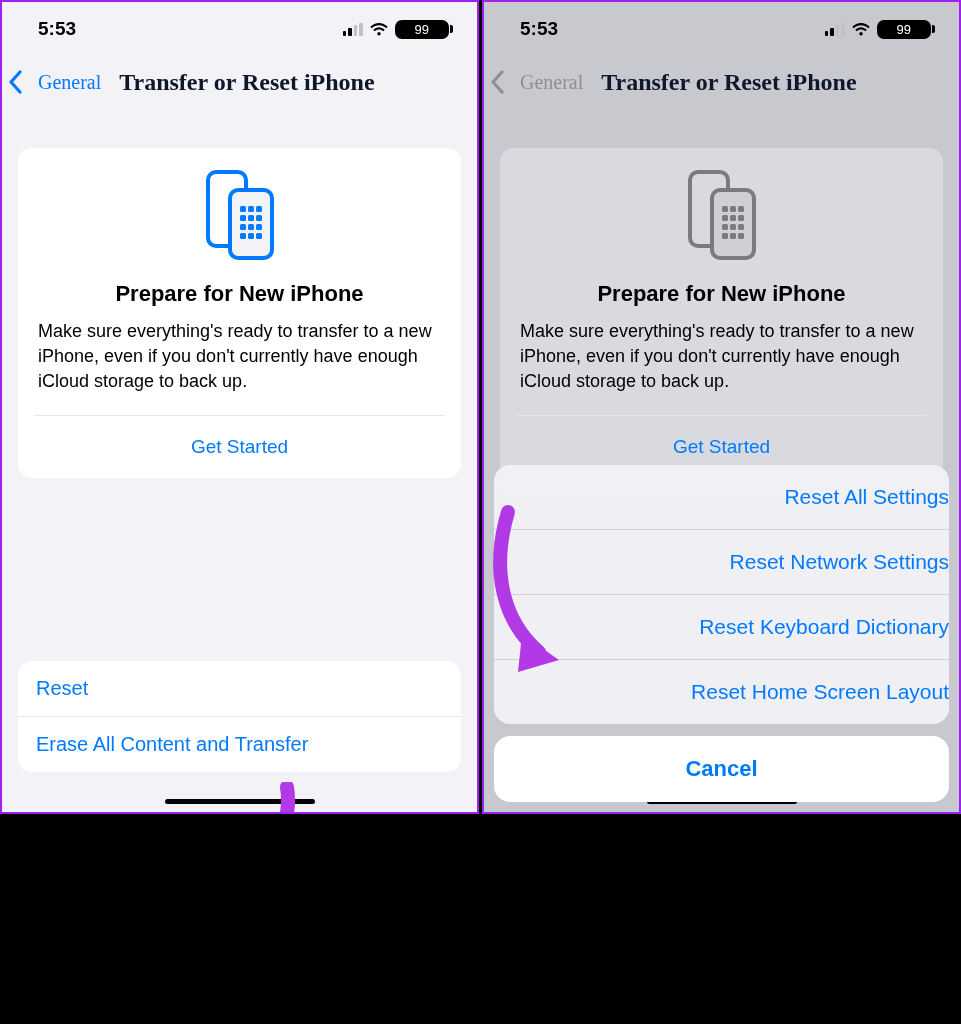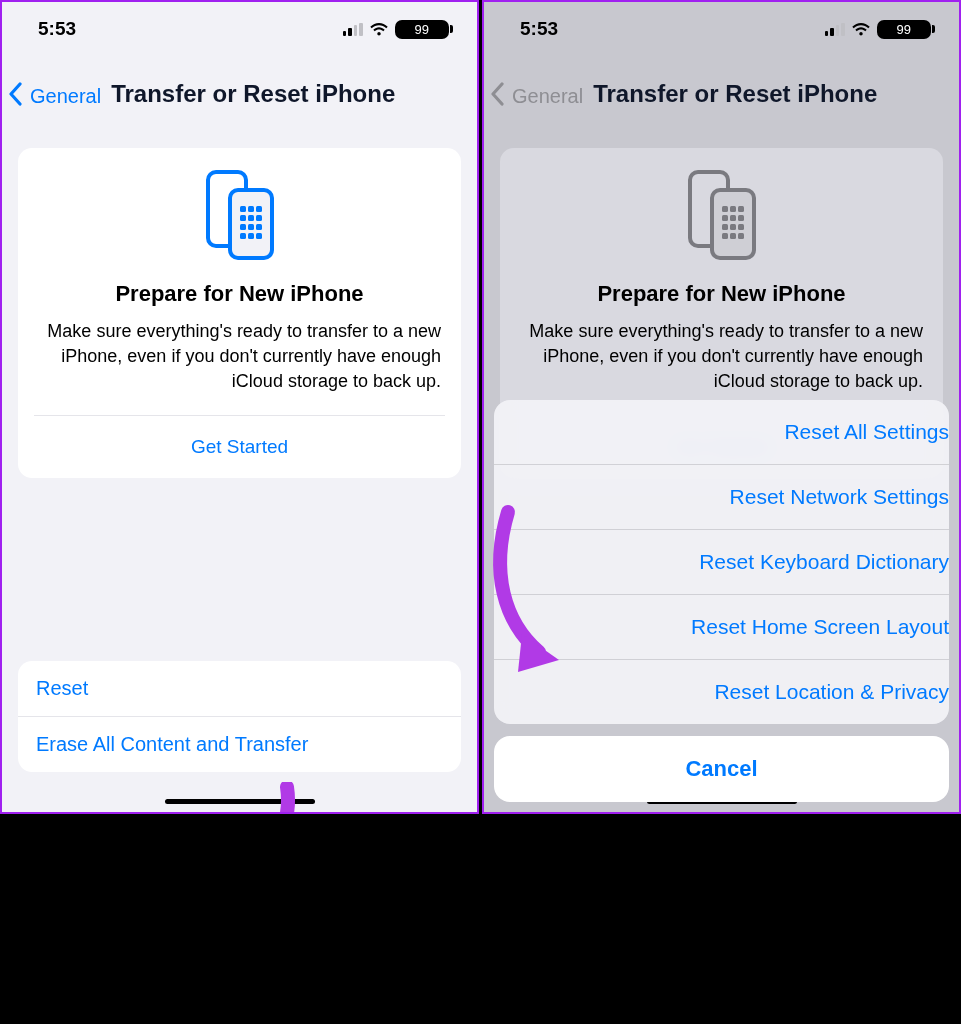--- a/index.html
+++ b/index.html
@@ -30,23 +30,24 @@
     font-weight: 600;
   }
   .status-right {
     display: flex;
     align-items: center;
     gap: 6px;
   }
   .nav-bar {
     height: 52px;
     display: flex;
-    align-items: flex-end;
+    align-items: center;
     padding: 0 6px;
-    gap: 4px;
+    gap: 12px;
+    font-family: Liberation Serif, serif;
   }
   .back-chevron {
     width: 18px;
     height: 28px;
     display: flex;
     align-items: center;
     color: #007aff;
   }
   .back-label {
     color: #007aff;
@@ -73,21 +74,21 @@
     margin-bottom: 18px;
     color: #007aff;
   }
   .card-title {
     text-align: center;
     font-size: 22px;
     font-weight: 600;
     margin-bottom: 12px;
   }
   .card-body {
-    text-align: right;
+    text-align: left;
     font-size: 18px;
     line-height: 1.4;
     color: #000;
     padding: 0 4px 20px 4px;
   }
   .card-action {
     border-top: 1px solid #e5e5ea;
     text-align: center;
     color: #007aff;
     font-size: 19px;
@@ -327,21 +328,20 @@
       <div class="card-action">Get Started</div>
     </div>
   </div>
 
   <div class="action-sheet">
     <div class="sheet-group">
       <div class="sheet-row">Reset All Settings</div>
       <div class="sheet-row">Reset Network Settings</div>
       <div class="sheet-row">Reset Keyboard Dictionary</div>
       <div class="sheet-row">Reset Home Screen Layout</div>
-      <div class="sheet-row">Reset Location &amp; Privacy</div>
     </div>
     <div class="sheet-cancel">Cancel</div>
   </div>
 
   <svg class="arrow arrow2" viewBox="0 0 90 180">
     <path d="M24 10 C 6 70, 20 120, 55 150" stroke="#b13ae6" stroke-width="14" fill="none" stroke-linecap="round"></path>
     <path d="M38 132 L75 158 L34 170 Z" fill="#b13ae6"></path>
   </svg>
   <div class="home-indicator"></div>
 </div>

